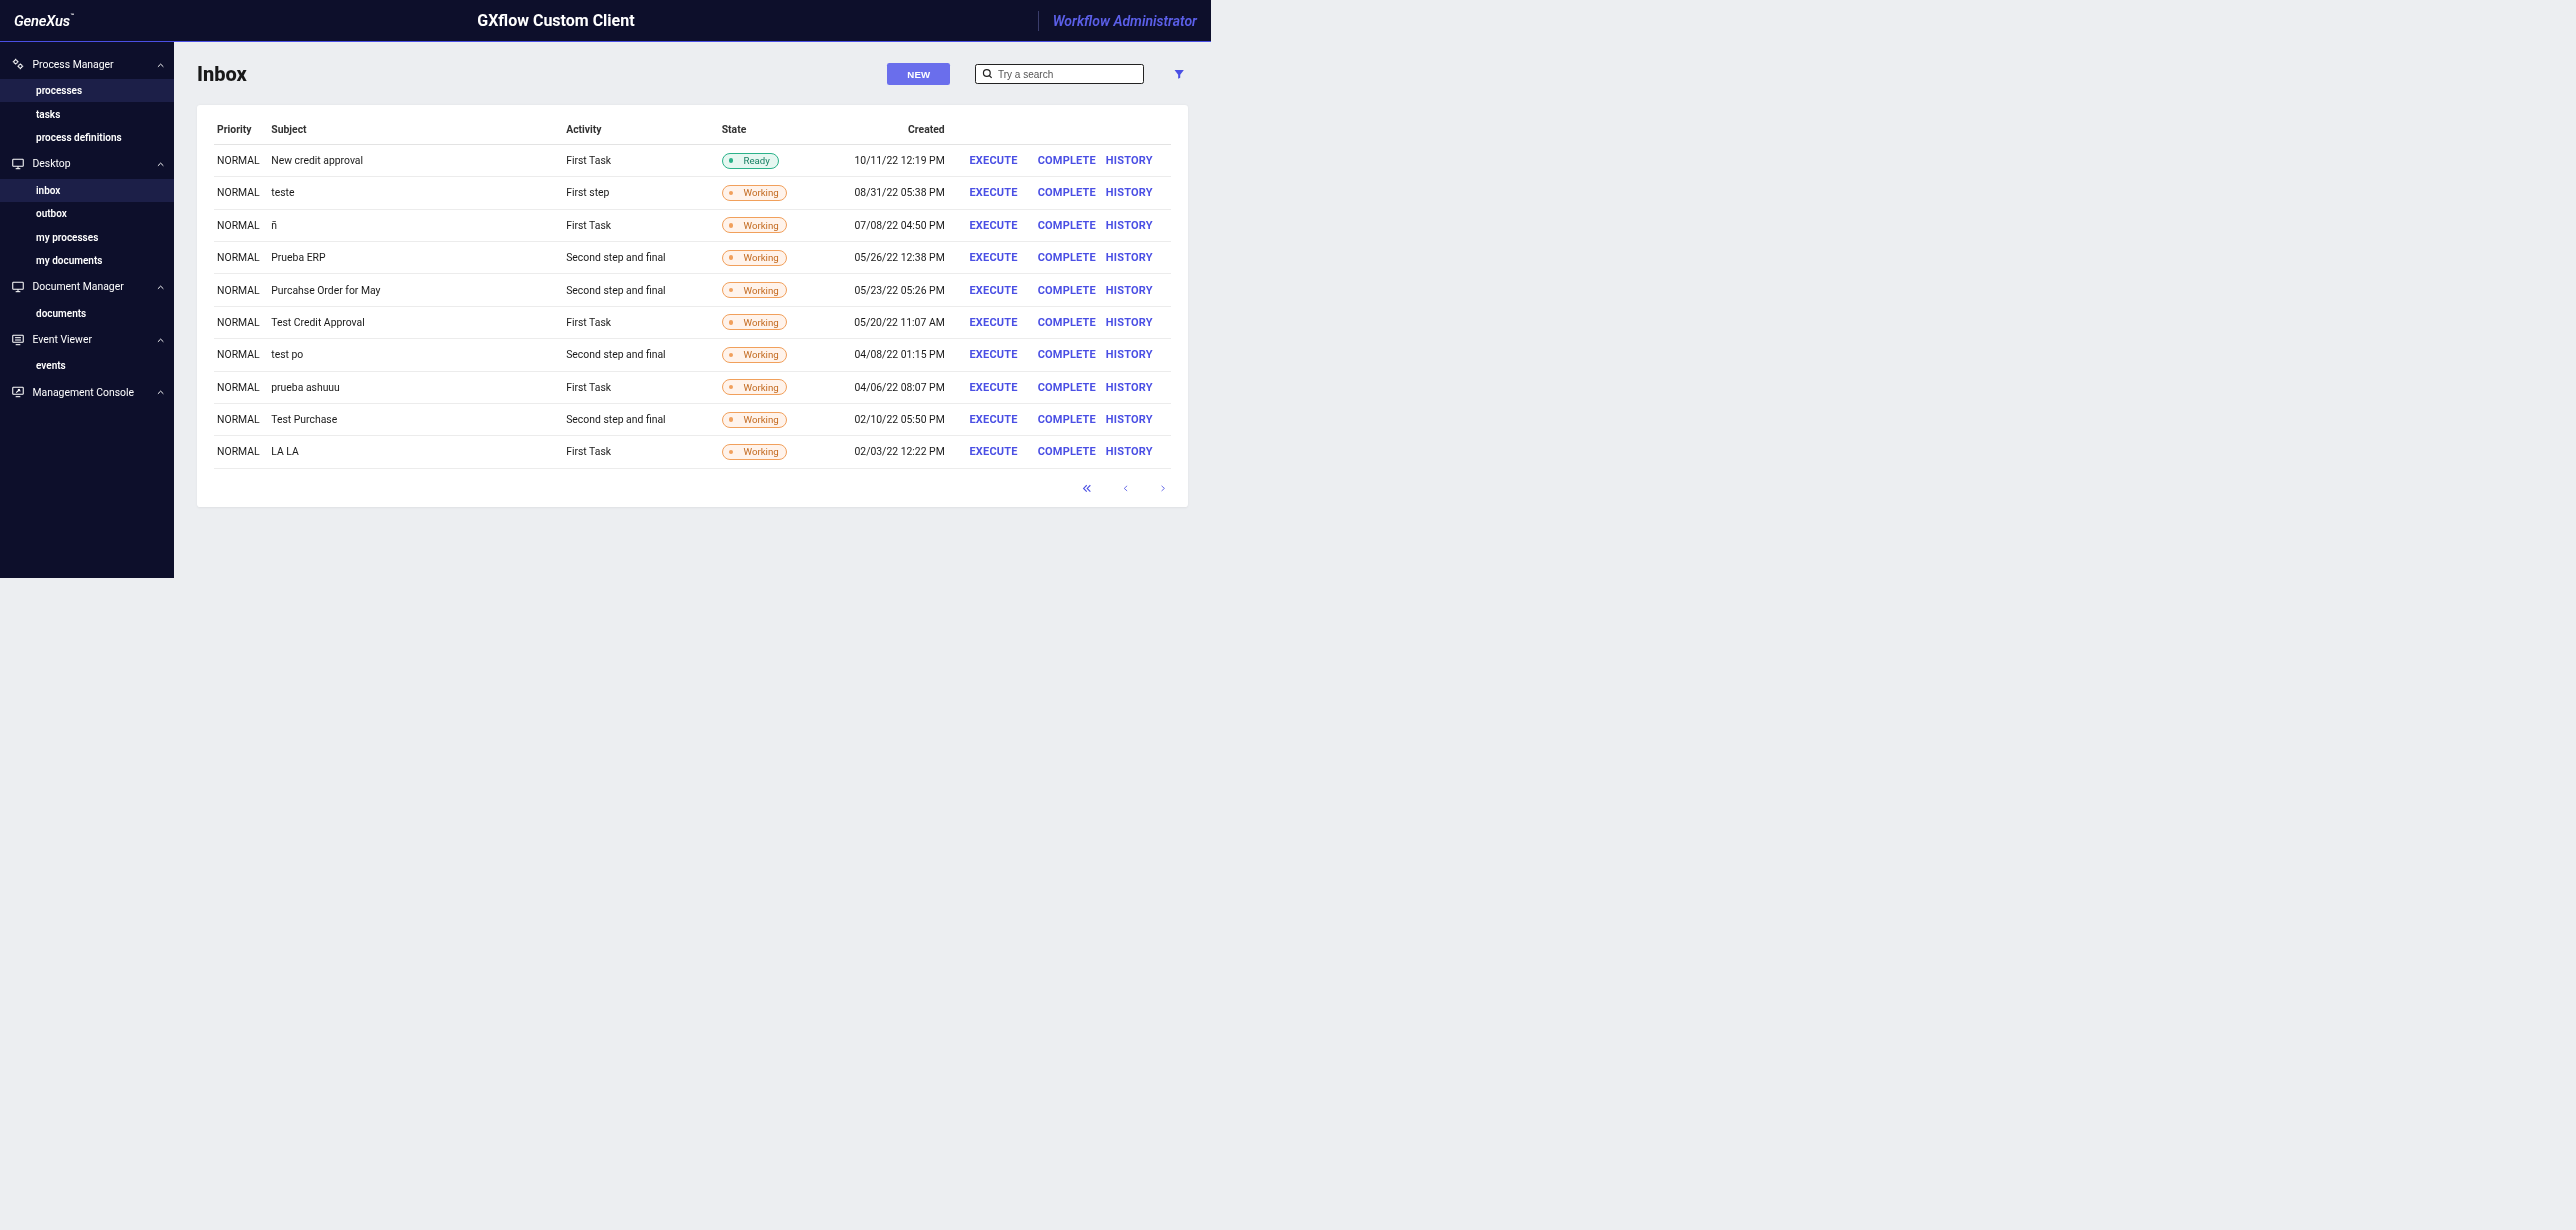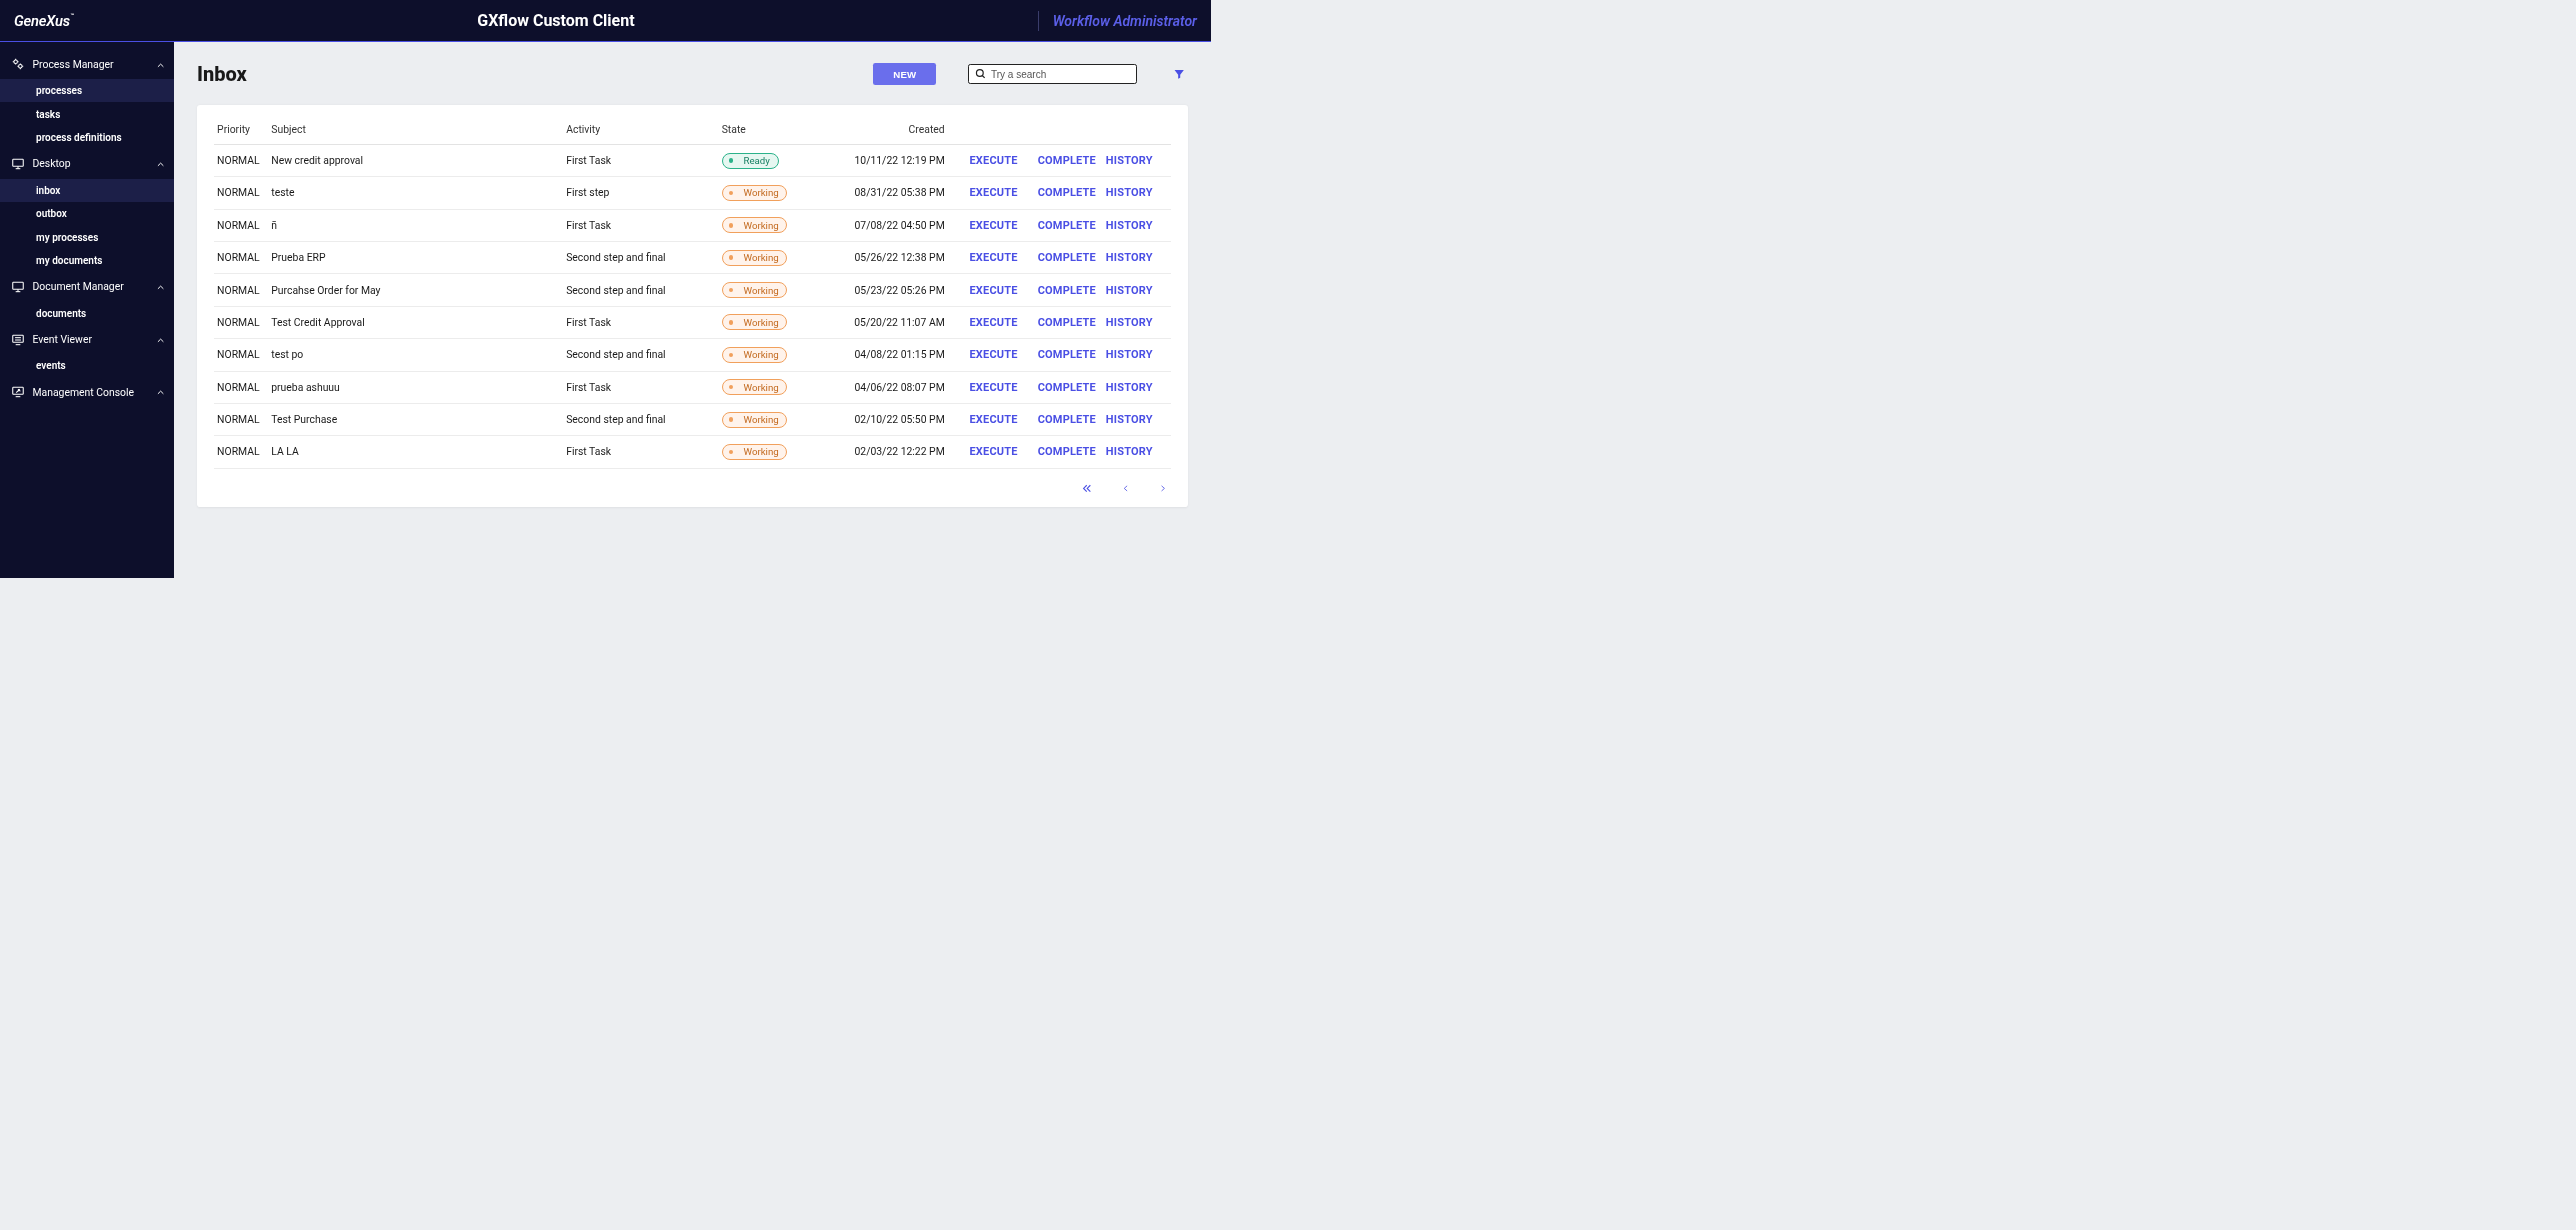--- a/index.html
+++ b/index.html
@@ -111,21 +111,21 @@
 }
 .page-title {
   font-size: 20px;
   font-weight: 800;
   color: #191919;
 }
 .page-header-actions {
   margin-left: auto;
   display: flex;
   align-items: center;
-  gap: 32px;
+  gap: 25px;
 }
 .btn-new {
   background: #6a6eec;
   color: #ffffff;
   font-weight: 700;
   font-size: 9.7px;
   letter-spacing: 0.2px;
   border: none;
   padding: 5.4px 20px;
   border-radius: 2.3px;
@@ -166,21 +166,21 @@
 }
 
 
 table.data-table {
   width: 100%;
   border-collapse: collapse;
   font-size: 10.4px;
 }
 table.data-table thead th {
   text-align: left;
-  font-weight: 400;
+  font-weight: 700;
   color: #333;
   padding: 0 3.1px 7.7px 3.1px;
   border-bottom: 0.8px solid #e3e3e3;
   margin-left: 46px;
 }
 table.data-table thead th.th-created { text-align: right; padding-right: 21.6px;}
 table.data-table tbody td {
   padding: 7.7px 3.1px;
   border-bottom: 0.8px solid #ececec;
   vertical-align: middle;

